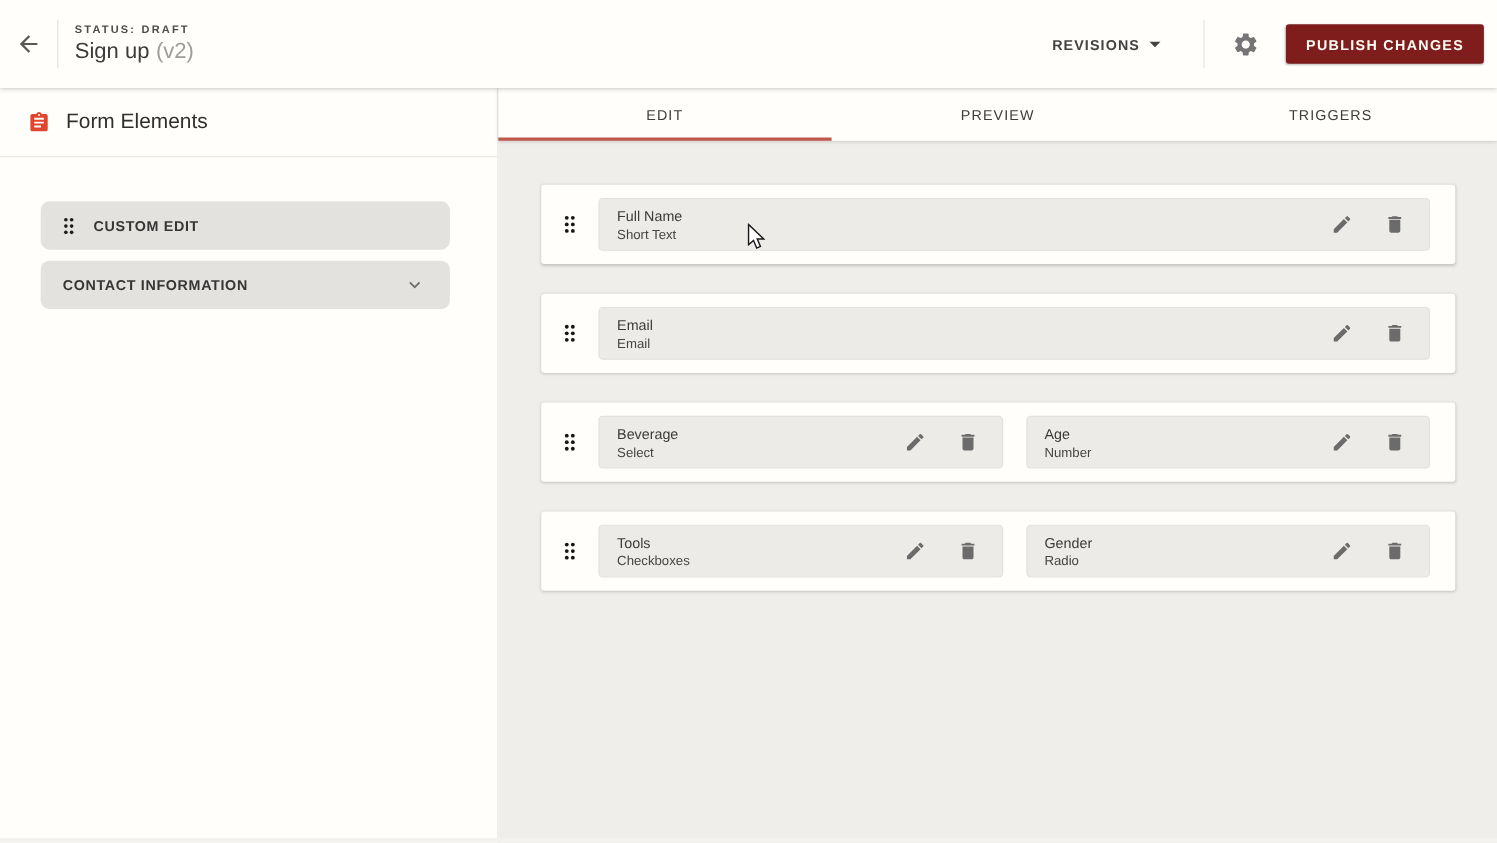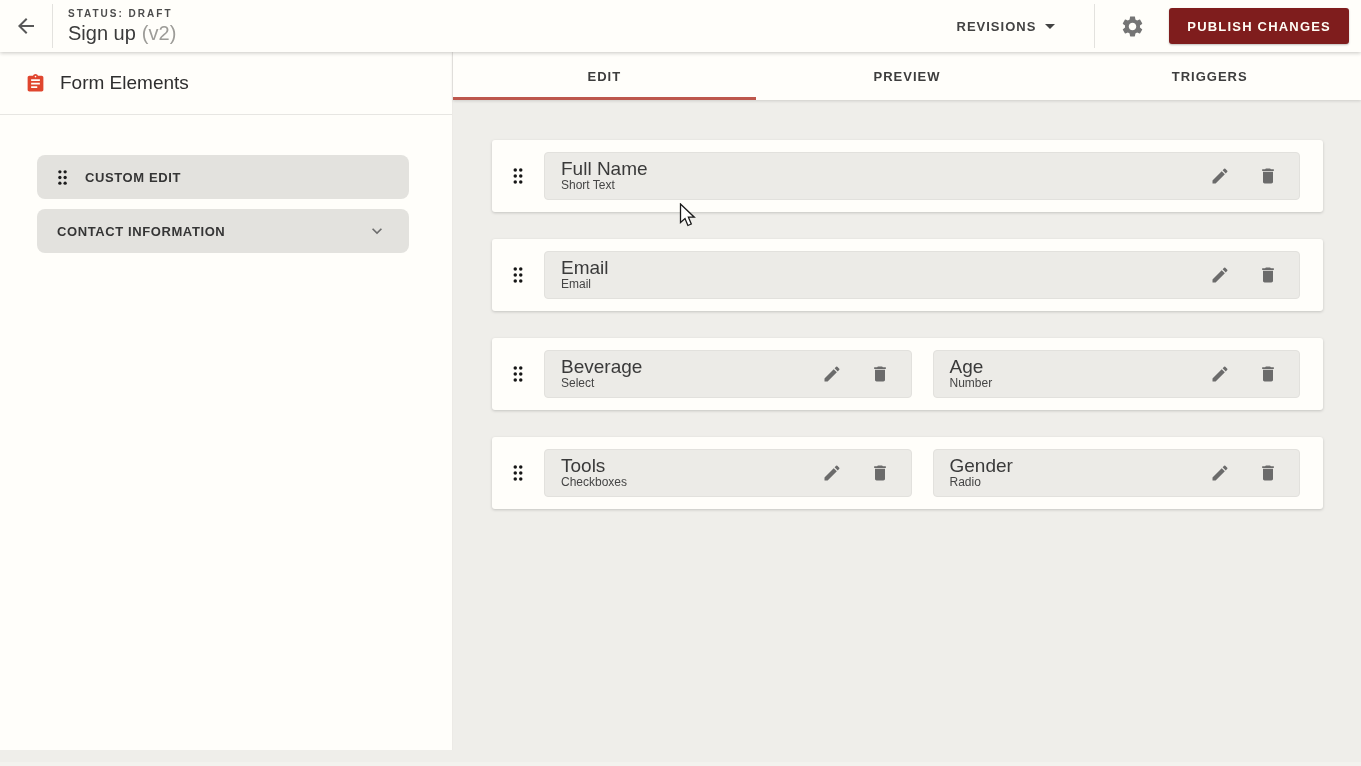--- a/index.html
+++ b/index.html
@@ -6,21 +6,21 @@
   html, body { width: 1361px; height: 766px; overflow: hidden; }
   body {
     font-family: "Liberation Sans", "DejaVu Sans", sans-serif;
     background: #efeeea;
     color: #3a3a3a;
     position: relative;
   }
 
   
   .header {
-    height: 52px;
+    height: 80px;
     background: #fffefa;
     display: flex;
     align-items: center;
     position: relative;
     z-index: 20;
     box-shadow: 0 1px 4px rgba(0,0,0,0.22);
   }
   .back-btn {
     width: 52px; height: 64px;
     display: flex; align-items: center; justify-content: center;
@@ -107,21 +107,21 @@
   .tabbar {
     height: 48px;
     background: #fffefa;
     display: flex;
     box-shadow: 0 1px 3px rgba(0,0,0,0.14);
     position: relative; z-index: 10;
   }
   .tab {
     flex: 1;
     display: flex; align-items: center; justify-content: center;
-    font-size: 13px; letter-spacing: 1px; font-weight: bold; color: #3d3d3d;
+    font-size: 13px; letter-spacing: 1px; font-weight: normal; color: #3d3d3d;
     cursor: pointer;
     border-bottom: 3px solid transparent;
     padding-top: 3px;
   }
   .tab.active { border-bottom-color: #bd574c; }
 
   .content { flex: 1; padding: 40px 38px 0 39px; overflow: hidden; }
 
   .field-card {
     background: #fffefa;
@@ -147,21 +147,21 @@
     flex: 1;
     height: 48px;
     background: #ecebe7;
     border: 1px solid #e2e1dd;
     border-radius: 4px;
     display: flex;
     align-items: center;
     padding: 0 14px 0 16px;
   }
   .field-text { display: flex; flex-direction: column; justify-content: center; }
-  .field-title { font-size: 19px; color: #3a3a3a; line-height: 19px; }
+  .field-title { font-size: 13px; color: #3a3a3a; line-height: 19px; }
   .field-type { font-size: 12px; color: #454545; line-height: 15px; }
   .panel-actions { margin-left: auto; display: flex; align-items: center; }
   .icon-btn {
     width: 34px; height: 40px;
     display: flex; align-items: center; justify-content: center;
     cursor: pointer; background: none; border: none;
   }
   .icon-btn + .icon-btn { margin-left: 14px; }
 
   

